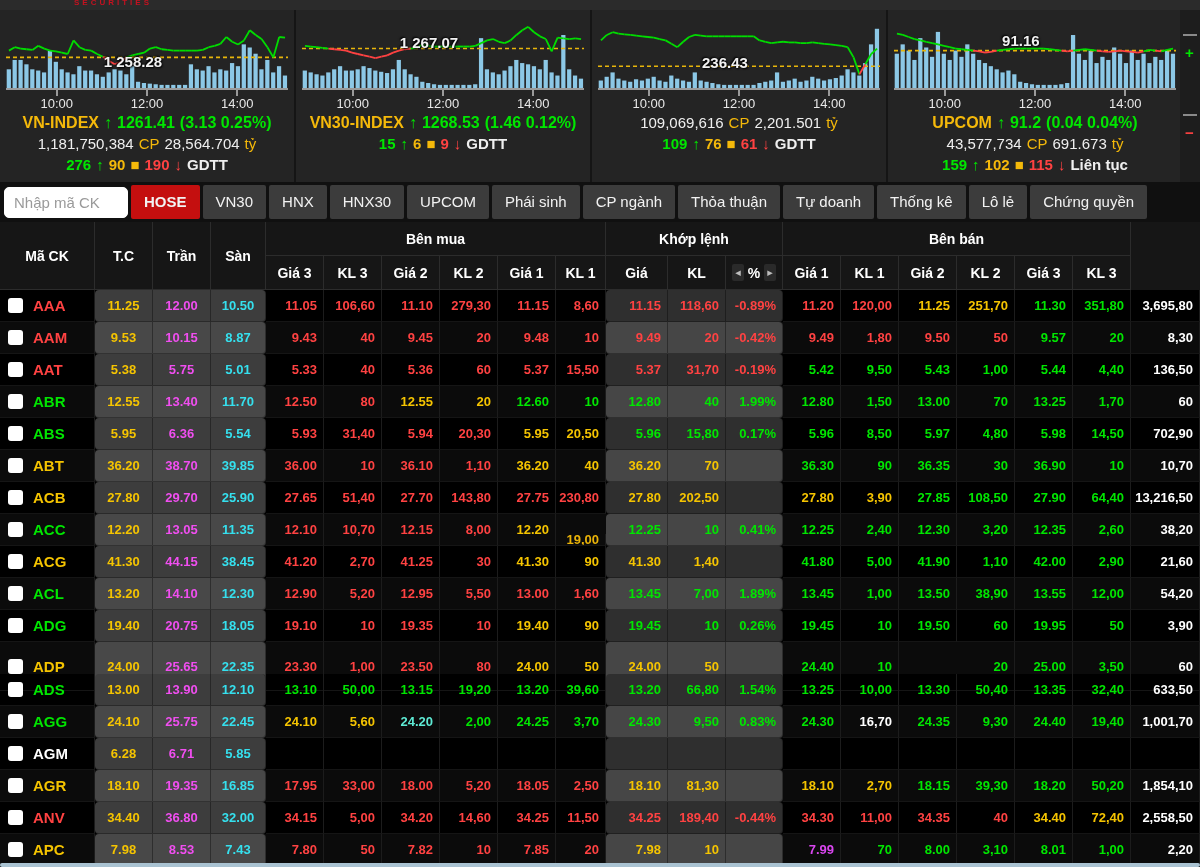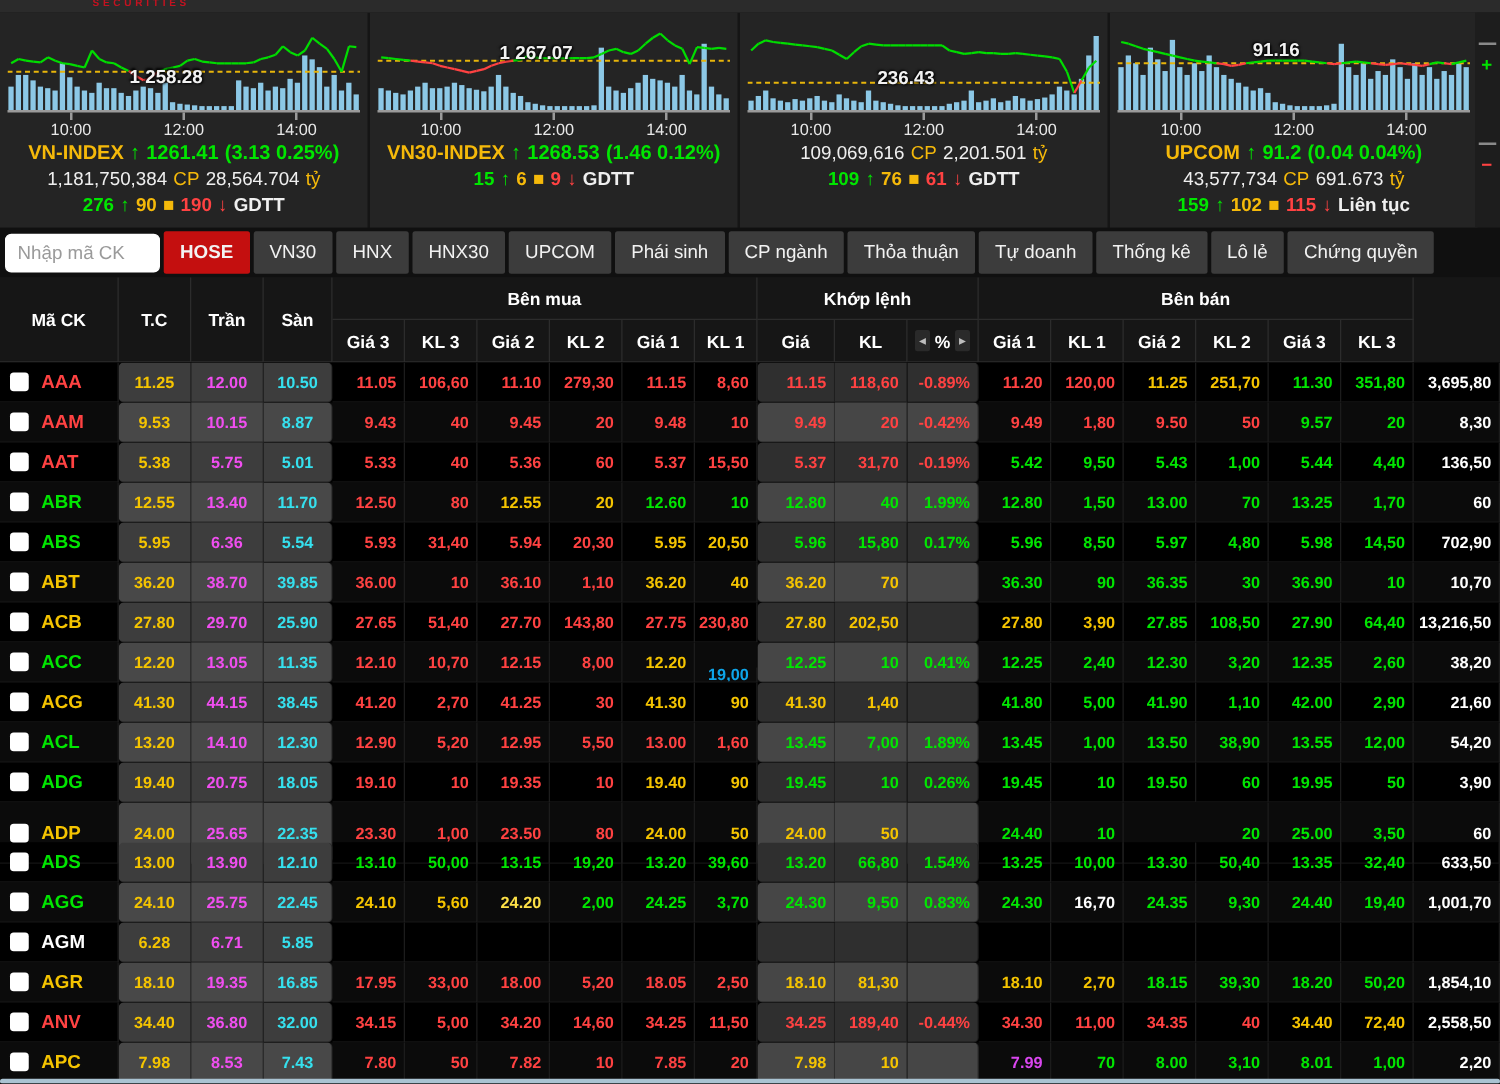--- a/index.html
+++ b/index.html
@@ -777,21 +777,21 @@
           <span class="sym-label" style="color: rgb(0, 230, 0);">ACC</span>
         </div>
         <div class="td ctr grp refg gfirst" style="color: rgb(245, 196, 0);">12.20</div>
         <div class="td ctr grp refg " style="color: rgb(240, 78, 240);">13.05</div>
         <div class="td ctr grp refg glast" style="color: rgb(53, 224, 238);">11.35</div>
         <div class="td" style="color: rgb(255, 66, 66);">12.10</div>
         <div class="td" style="color: rgb(255, 66, 66);">10,70</div>
         <div class="td" style="color: rgb(255, 66, 66);">12.15</div>
         <div class="td" style="color: rgb(255, 66, 66);">8,00</div>
         <div class="td" style="color: rgb(245, 196, 0);">12.20</div>
-        <div class="td" style="color: #0ea5e9; margin-top: 20px;">19,00</div>
+        <div class="td" style="color: #eab308; margin-top: 20px;">19,00</div>
         <div class="td grp matchg gfirst" style="color: rgb(0, 230, 0);">12.25</div>
         <div class="td grp matchg " style="color: rgb(0, 230, 0);">10</div>
         <div class="td grp matchg glast" style="color: rgb(0, 230, 0);">0.41%</div>
         <div class="td" style="color: rgb(0, 230, 0);">12.25</div>
         <div class="td" style="color: rgb(0, 230, 0);">2,40</div>
         <div class="td" style="color: rgb(0, 230, 0);">12.30</div>
         <div class="td" style="color: rgb(0, 230, 0);">3,20</div>
         <div class="td" style="color: rgb(0, 230, 0);">12.35</div>
         <div class="td" style="color: rgb(0, 230, 0);">2,60</div>
         <div class="td total">38,20</div>
@@ -924,21 +924,21 @@
       <div class="grid-cols trow odd">
         <div class="td sym">
           <span class="cbx"></span>
           <span class="sym-label" style="color: rgb(0, 230, 0);">AGG</span>
         </div>
         <div class="td ctr grp refg gfirst" style="color: rgb(245, 196, 0);">24.10</div>
         <div class="td ctr grp refg " style="color: rgb(240, 78, 240);">25.75</div>
         <div class="td ctr grp refg glast" style="color: rgb(53, 224, 238);">22.45</div>
         <div class="td" style="color: rgb(245, 196, 0);">24.10</div>
         <div class="td" style="color: rgb(245, 196, 0);">5,60</div>
-        <div class="td" style="color: #fde047;">24.20</div>
+        <div class="td" style="color: #5eead4;">24.20</div>
         <div class="td" style="color: rgb(0, 230, 0);">2,00</div>
         <div class="td" style="color: rgb(0, 230, 0);">24.25</div>
         <div class="td" style="color: rgb(0, 230, 0);">3,70</div>
         <div class="td grp matchg gfirst" style="color: rgb(0, 230, 0);">24.30</div>
         <div class="td grp matchg " style="color: rgb(0, 230, 0);">9,50</div>
         <div class="td grp matchg glast" style="color: rgb(0, 230, 0);">0.83%</div>
         <div class="td" style="color: rgb(0, 230, 0);">24.30</div>
         <div class="td" style="color: #ffffff;">16,70</div>
         <div class="td" style="color: rgb(0, 230, 0);">24.35</div>
         <div class="td" style="color: rgb(0, 230, 0);">9,30</div>

